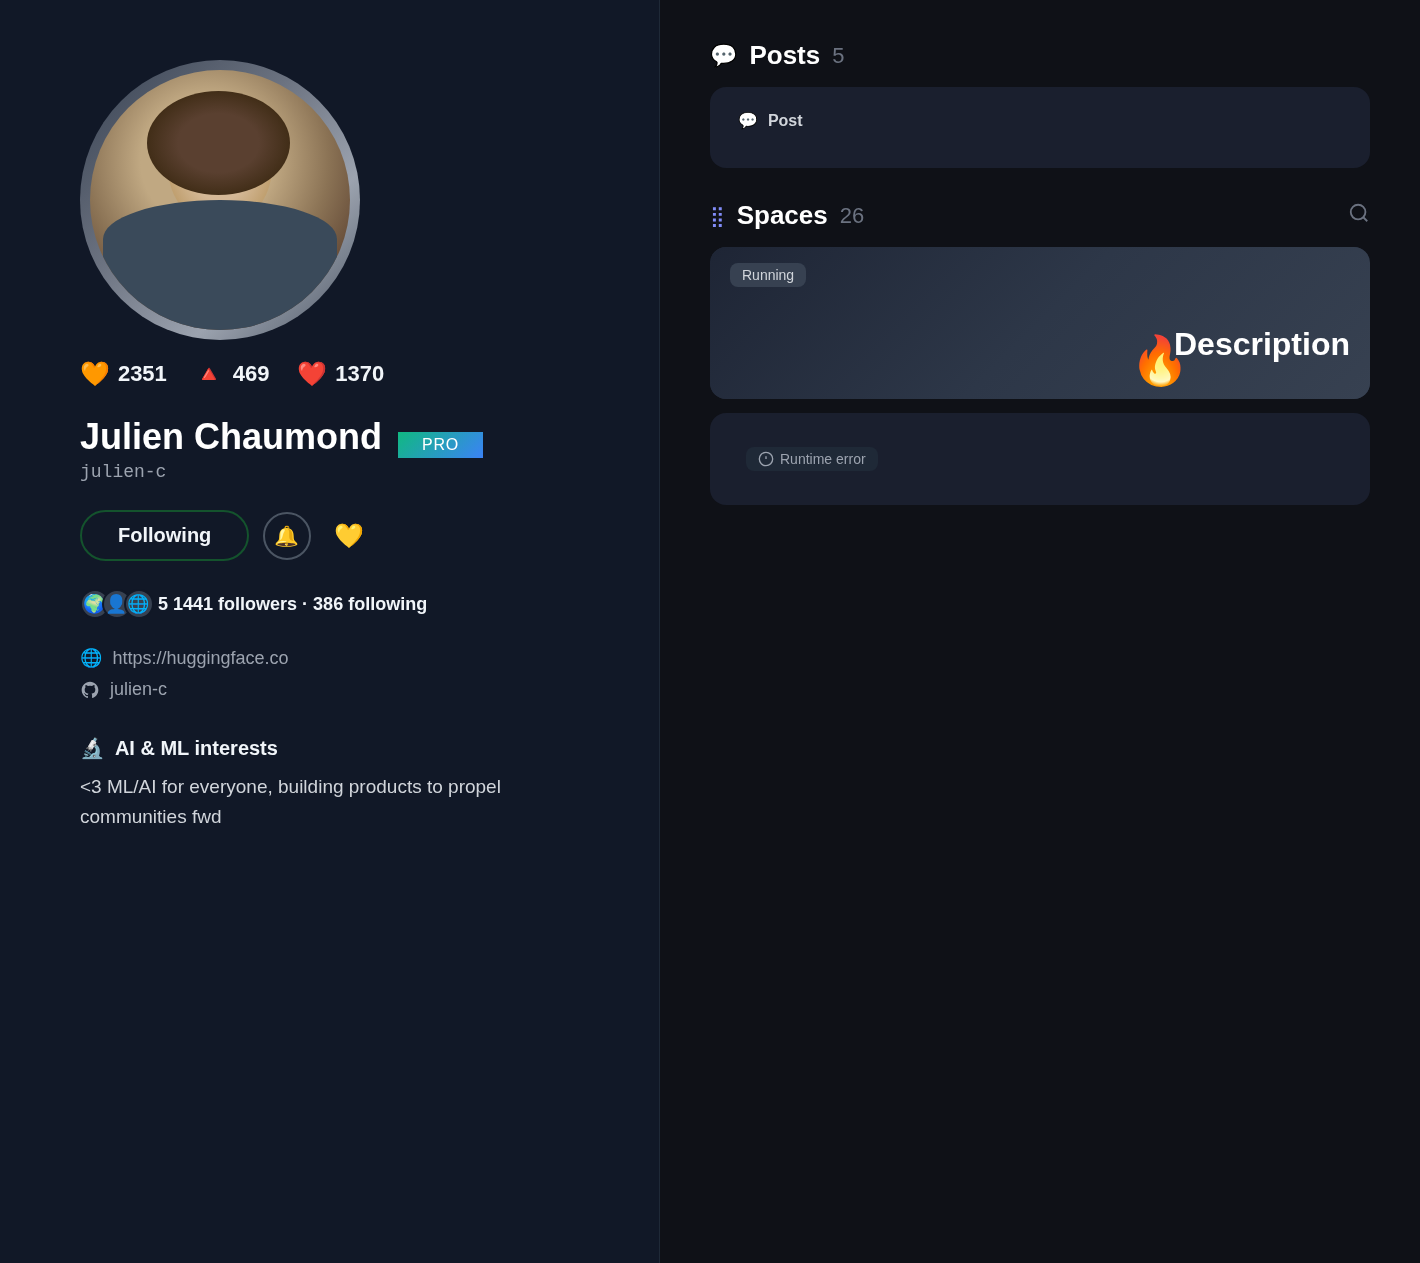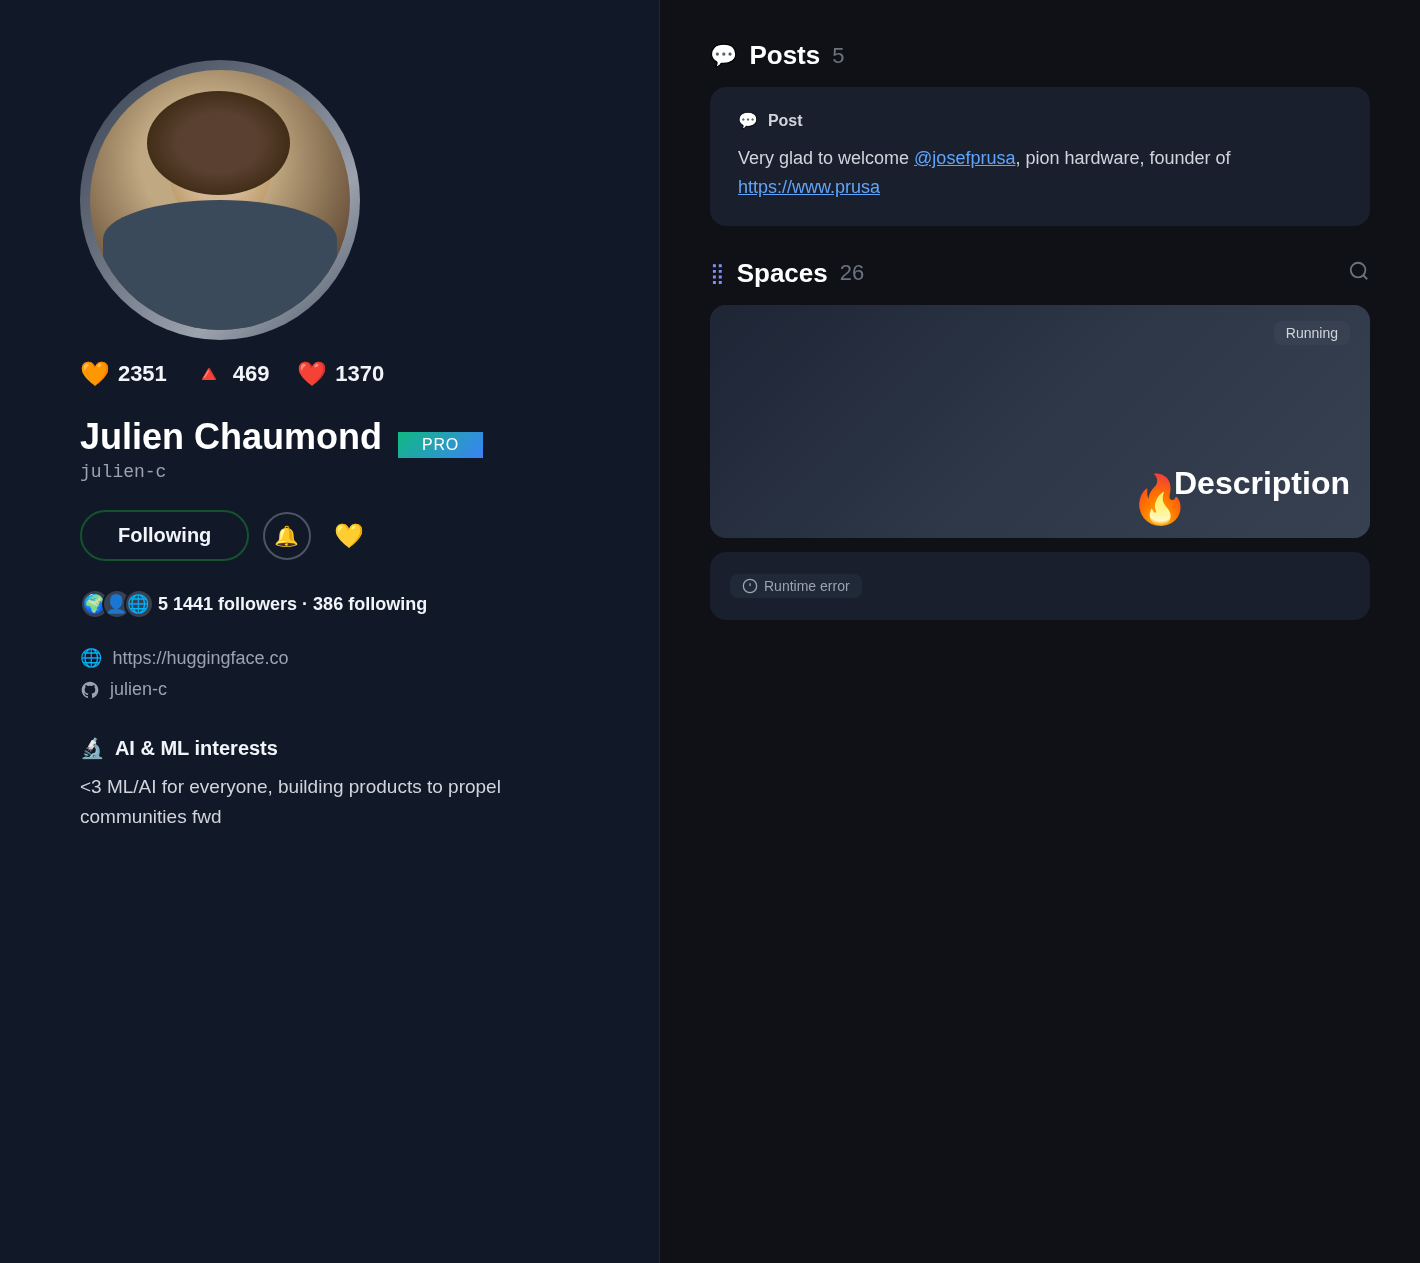--- a/index.html
+++ b/index.html
@@ -266,26 +266,25 @@
       flex: 1;
     }
     .space-card {
       background: #1e2535;
       border-radius: 16px;
       overflow: hidden;
       margin-bottom: 14px;
       position: relative;
     }
     .space-card-running {
-      height: 233px;
+      height: 152px;
       position: relative;
       display: flex;
       align-items: flex-start;
       padding: 16px 20px;
-      justify-content: flex-end;
     }
     .space-badge {
       background: #374151;
       border-radius: 8px;
       padding: 4px 12px;
       font-size: 14px;
       color: #d1d5db;
       font-weight: 500;
       z-index: 2;
     }
@@ -310,24 +309,24 @@
       z-index: 2;
     }
     .flame-emoji {
       position: absolute;
       bottom: 10px;
       right: 180px;
       font-size: 48px;
       z-index: 2;
     }
     .space-card-error {
-      height: 68px;
-      display: flex;
-      align-items: center;
-      padding: 16px 20px;
+      height: 92px;
+      display: flex;
+      align-items: center;
+      padding: 16px 36px;
       background: #1a1f2e;
     }
 
     
     .running-bg {
       position: absolute;
       inset: 0;
       background: linear-gradient(135deg, #1e2535 0%, #2d3748 50%, #374151 100%);
       z-index: 0;
     }
@@ -459,23 +458,20 @@
   <div>
     <div class="section-header">
       <span class="section-icon">💬</span>
       <span class="section-title">Posts</span>
       <span class="section-count">5</span>
     </div>
     <div class="post-card">
       <div class="post-card-header">
         <span>💬</span>
         <span class="post-label">Post</span>
-      </div>
-      <div class="post-text">
-        Very glad to welcome <a>@josefprusa</a>, pion hardware, founder of <a>https://www.prusa</a>
       </div>
     </div>
   </div>
 
   <div class="spaces-section">
     <div class="section-header">
       <span class="section-icon" style="color:#818cf8; font-size:20px;">⣿</span>
       <span class="section-title">Spaces</span>
       <span class="section-count">26</span>
       <button class="search-icon-btn">

